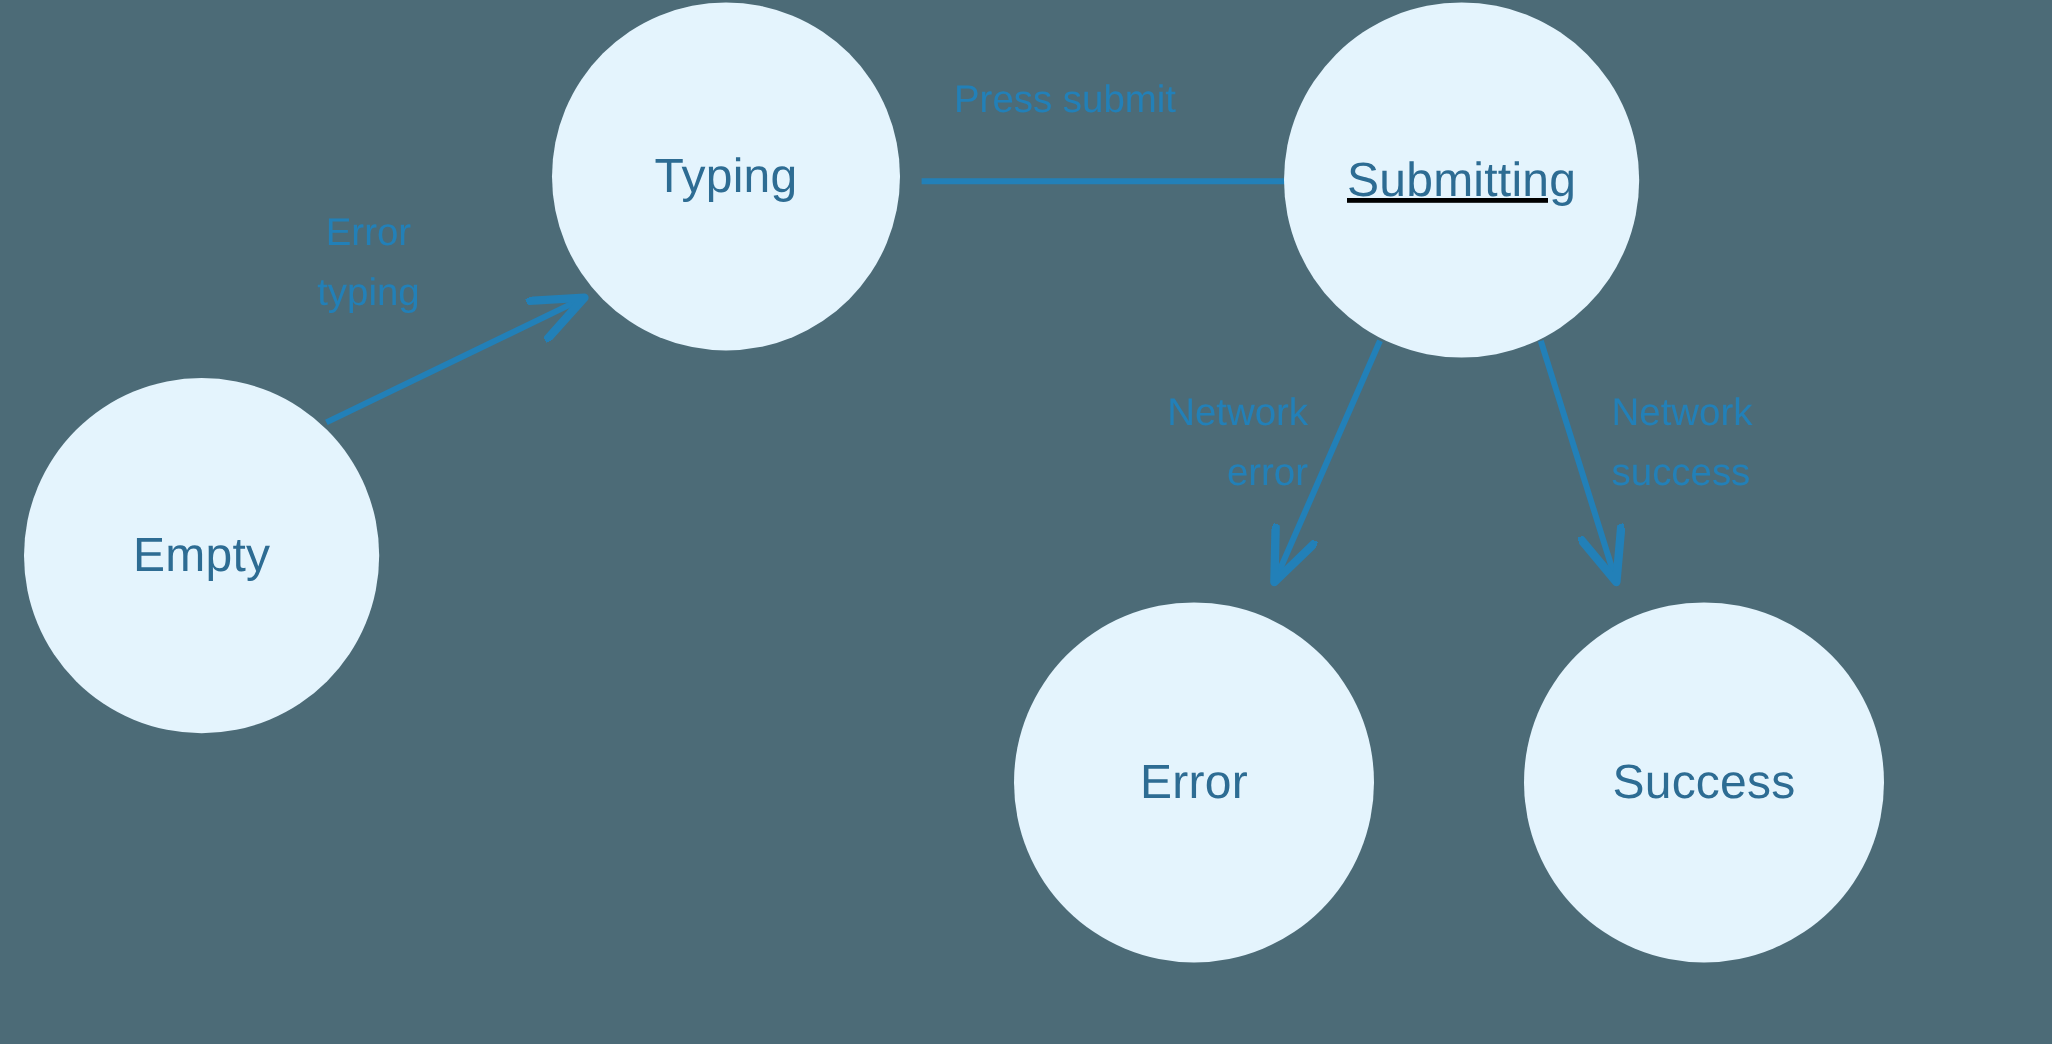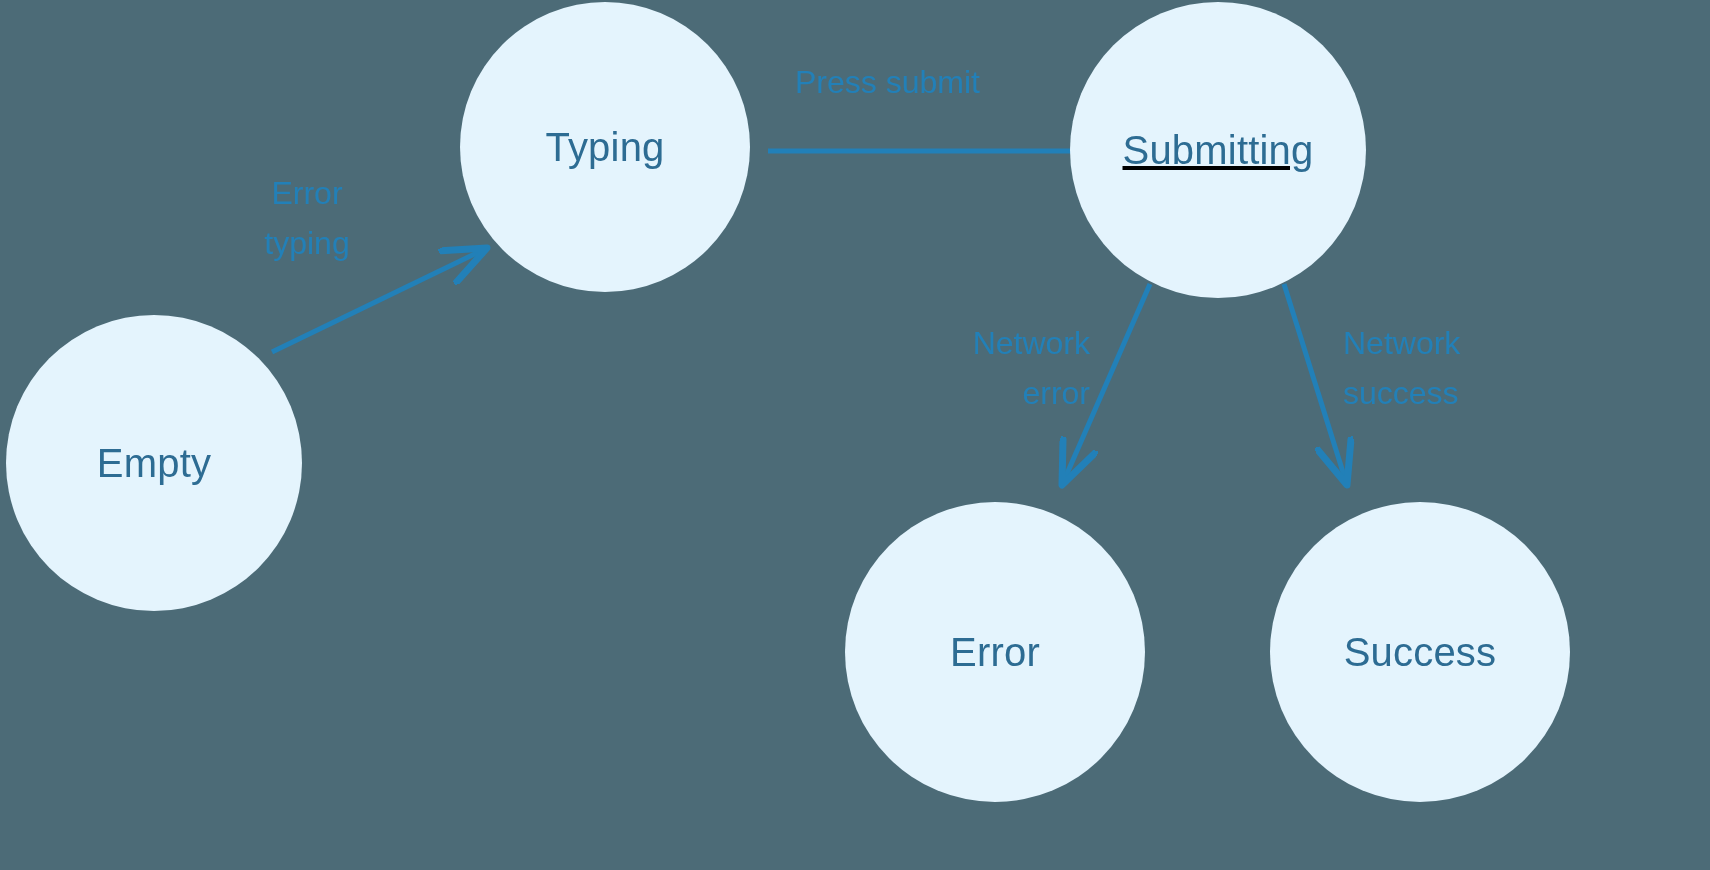--- a/index.html
+++ b/index.html
@@ -43,21 +43,21 @@
     font-size: 32px;
     font-weight: 400;
     line-height: 50px;
     white-space: pre-line;
   }
   .edge-label.center { text-align: center; }
   .edge-label.right  { text-align: right; }
   .edge-label.left   { text-align: left; }
 
   
-  #node-empty      { left: 6px;    top: 315px; width: 296px; height: 296px; }
+  #node-empty      { left: 20px;    top: 315px; width: 296px; height: 296px; }
   #node-typing     { left: 460px;  top: 2px;   width: 290px; height: 290px; }
   #node-submitting { left: 1070px; top: 2px;   width: 296px; height: 296px; text-decoration: underline; }
   #node-error      { left: 845px;  top: 502px; width: 300px; height: 300px; }
   #node-success    { left: 1270px; top: 502px; width: 300px; height: 300px; }
 
   
   #label-start-typing    { left: 232px;  top: 168px; width: 150px; }
   #label-press-submit    { left: 795px;  top: 57px;  width: 230px; }
   #label-network-error   { left: 870px;  top: 318px; width: 220px; }
   #label-network-success { left: 1343px; top: 318px; width: 160px; }

